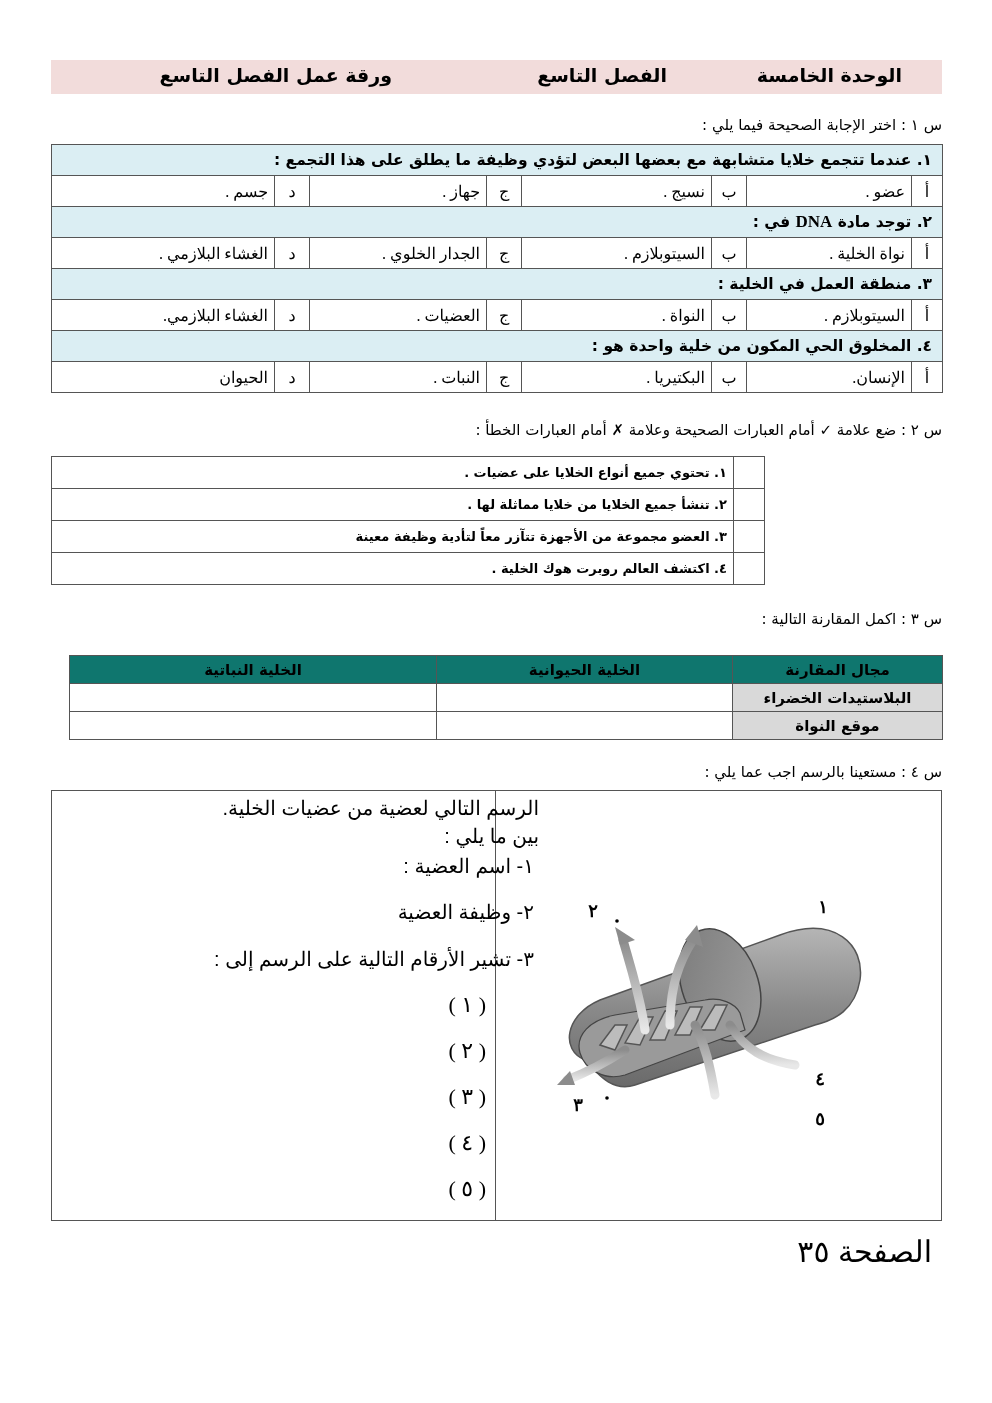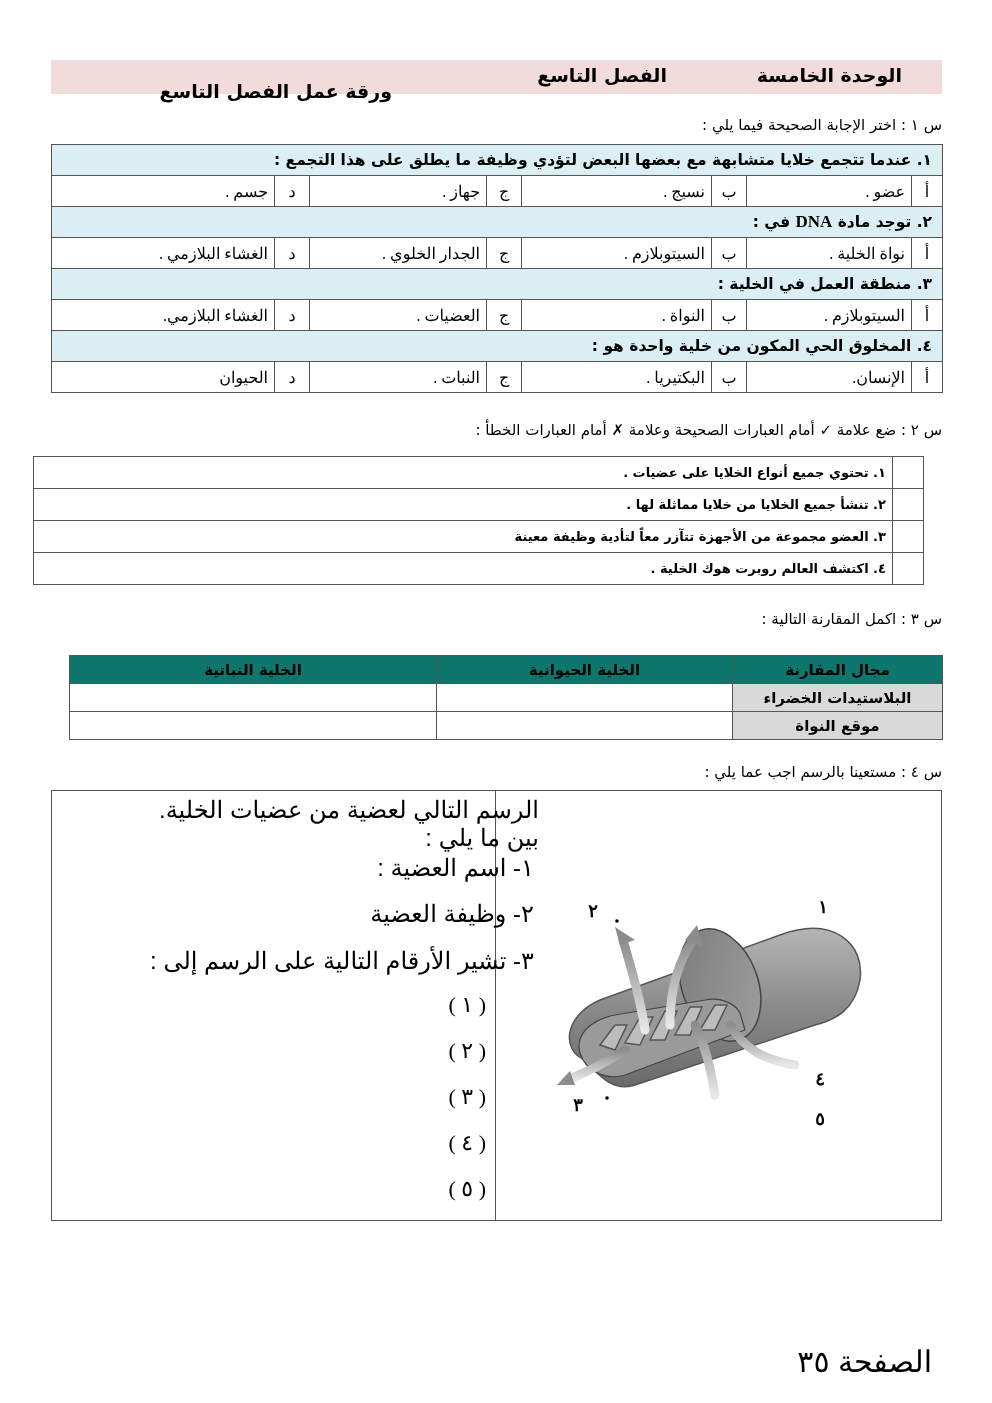--- a/index.html
+++ b/index.html
@@ -22,45 +22,45 @@
   table { border-collapse: collapse; position: absolute; table-layout: fixed; }
   td, th { border: 1px solid #555; font-size: 15px; padding: 0 6px; white-space: nowrap; overflow: hidden; }
 
   .mcq { left: 51px; top: 144px; width: 891px; border-radius: 31px; }
   .mcq tr.qrow td { background: #dbeef3; font-weight: bold; height: 31px; font-size: 15.5px; padding-right: 10px; }
   .mcq tr.orow td { height: 31px; background: #fff; font-family: "Liberation Serif", "DejaVu Serif", serif; font-size: 16px; }
   .mcq td.letter { text-align: center; padding: 0; }
   .mcq td.opt { text-align: right; }
   .mcq .dna { font-family: "Liberation Serif", serif; font-weight: bold; font-size: 17px; }
 
-  .tf { left: 33px; top: 456px; width: 891px; }
+  .tf { left: 51px; top: 456px; width: 714px; }
   .tf td { height: 32px; font-size: 13px; font-weight: bold; }
   .tf td.box { width: 31px; }
 
   .cmp { left: 69px; top: 655px; width: 873px; }
   .cmp th { background: #0f766e; font-weight: bold; font-size: 15px; height: 28px; text-align: center; }
   .cmp td { height: 28px; margin-top: 23px; }
   .cmp td.label { background: #d9d9d9; font-weight: bold; text-align: center; font-size: 15px; }
 
   .q4box { left: 51px; top: 790px; width: 891px; height: 431px; border: 1.5px solid #555; }
   .q4divider { left: 495px; top: 790px; width: 0; height: 431px; border-left: 1.5px solid #555; }
-  .q4text { right: 453px; font-family: "Liberation Sans", sans-serif; font-size: 24px; white-space: nowrap; text-align: center; }
+  .q4text { right: 453px; font-family: "Liberation Sans", sans-serif; font-size: 20px; white-space: nowrap; text-align: center; }
   .paren { font-family: "Liberation Serif", serif; font-size: 22px; right: 453px; white-space: nowrap; }
 
   .diagram-label { font-family: "Liberation Serif", serif; font-weight: bold; font-size: 18px; }
 
-  .page-num { right: 60px; top: 1344px; font-family: "Liberation Sans", sans-serif; font-size: 30px; white-space: nowrap; }
+  .page-num { right: 60px; top: 1234px; font-family: "Liberation Sans", sans-serif; font-size: 30px; white-space: nowrap; }
 </style>
 </head>
 <body>
 
 <div class="abs header-band">
   <span style="right:40px;text-align:right;">الوحدة الخامسة</span>
   <span style="right:275px;">الفصل التاسع</span>
-  <span style="right:550px;margin-top:16px;">ورقة عمل الفصل التاسع</span>
+  <span style="right:550px;">ورقة عمل الفصل التاسع</span>
 </div>
 
 <div class="abs q-title" style="top:116px;">س ١ : اختر الإجابة الصحيحة فيما يلي :</div>
 
 <table class="mcq">
   <colgroup>
     <col style="width:31px">
       <col style="width:165px">
     <col style="width:35px">
       <col style="width:190px">

